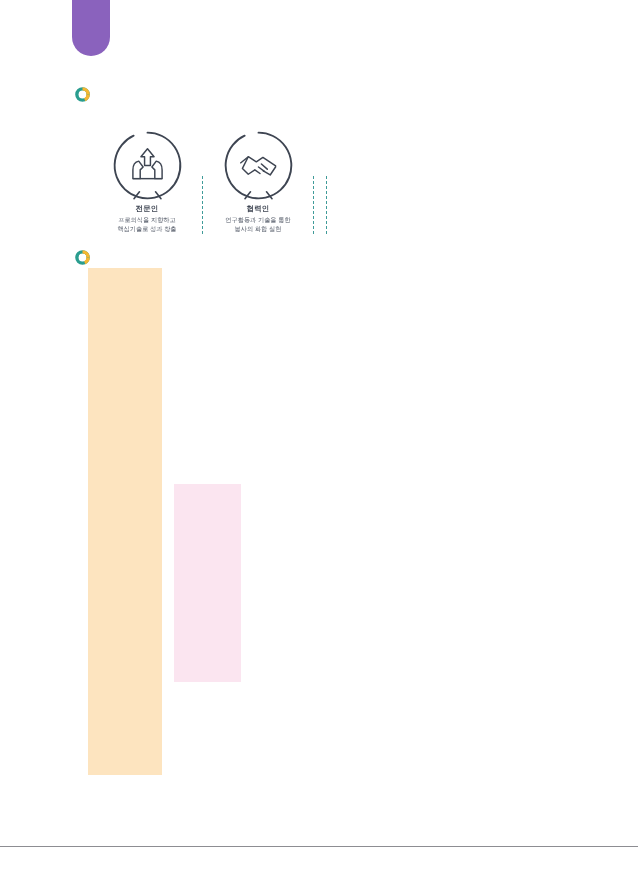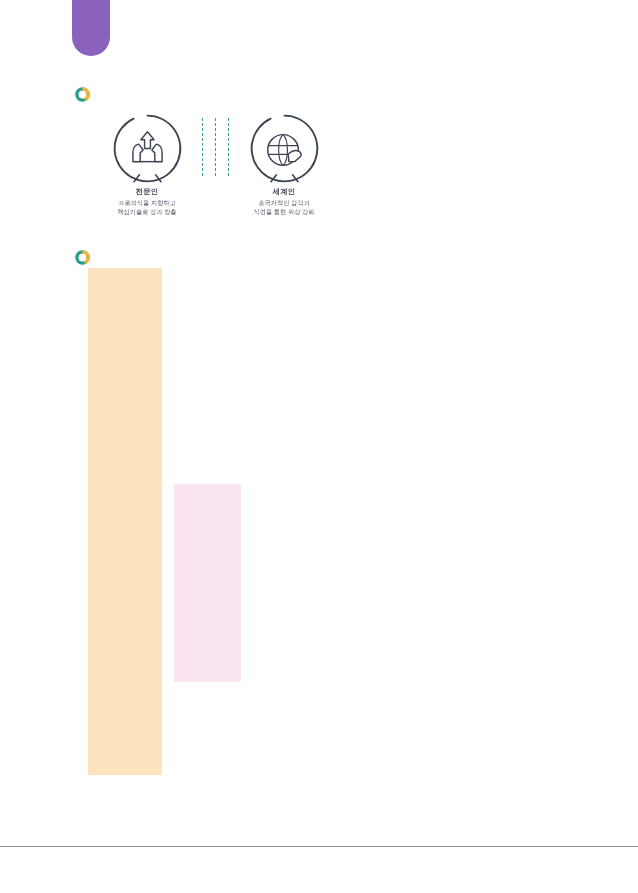--- a/index.html
+++ b/index.html
@@ -36,21 +36,21 @@
   .ring-bullet svg { display: block; }
 
   
   .competency-row {
     position: absolute;
     left: 98px;
     top: 112px;
     width: 440px;
     height: 122px;
     display: flex;
-    align-items: flex-start;
+    align-items: flex-end;
   }
   .competency-item {
     width: 98px;
     display: flex;
     flex-direction: column;
     align-items: center;
   }
   .circle-wrap {
     width: 73px;
     height: 73px;
@@ -170,40 +170,41 @@
         <path d="M30 68 L70 68" stroke="#3e4552" stroke-width="2" fill="none"></path>
       </svg>
     </div>
     <div class="comp-title">전문인</div>
     <div class="comp-desc">프로의식을 지향하고
 핵심기술로 성과 창출</div>
   </div>
 
   <div class="dash-divider"></div>
 
-
-  <div class="dash-divider"></div>
-
-
-  <div class="dash-divider"></div>
-
   <div class="competency-item">
     <div class="circle-wrap">
       <svg viewBox="0 0 100 100" width="73" height="73">
         <path d="M50 5 A45 45 0 1 1 31 9.2" fill="none" stroke="#3e4552" stroke-width="2.6" stroke-linecap="round"></path>
         <path d="M31.5 95.5 L39 86 M68.5 95.5 L61 86" stroke="#3e4552" stroke-width="2.2" stroke-linecap="round" fill="none"></path>
-        <circle cx="48" cy="52" r="21" fill="none" stroke="#3e4552" stroke-width="2"></circle>
-        <path d="M48 31 C40 38 40 66 48 73 M48 31 C56 38 56 66 48 73 M28 46 L68 46 M28 58 L68 58" fill="none" stroke="#3e4552" stroke-width="1.6"></path>
-        <path d="M55 58 C59 54 64 52 68 53 C72 54 74 58 72 61 L64 68 L56 68 Z" fill="#ffffff" stroke="#3e4552" stroke-width="2" stroke-linejoin="round"></path>
+        <path d="M25 47 L36 38 L47 45 L56 39 L74 51" fill="none" stroke="#3e4552" stroke-width="2" stroke-linejoin="round"></path>
+        <path d="M36 38 L28 54 L36 62 L45 56" fill="none" stroke="#3e4552" stroke-width="2" stroke-linejoin="round"></path>
+        <path d="M74 51 L66 63 L56 57" fill="none" stroke="#3e4552" stroke-width="2" stroke-linejoin="round"></path>
+        <path d="M45 56 L52 61 M50 52 L58 58 M54 48 L62 55" fill="none" stroke="#3e4552" stroke-width="2" stroke-linecap="round"></path>
       </svg>
     </div>
-    <div class="comp-title">세계인</div>
-    <div class="comp-desc">초국가적인 감각과
-식견을 통한 위상 강화</div>
+    <div class="comp-title">협력인</div>
+    <div class="comp-desc">연구활동과 기술을 통한
+봉사의 화합 실현</div>
   </div>
+
+  <div class="dash-divider"></div>
+
+
+  <div class="dash-divider"></div>
+
 
 </div>
 
 <span class="ring-bullet" style="left:74px; top:249px;">
   <svg viewBox="0 0 20 20" width="17" height="17" aria-hidden="true">
     <circle cx="10" cy="10" r="6.6" fill="none" stroke="#2a9d8f" stroke-width="4"></circle>
     <path d="M10 3.4 A6.6 6.6 0 0 1 16.6 10" fill="none" stroke="#f5b731" stroke-width="4"></path>
     <path d="M16.6 10 A6.6 6.6 0 0 1 12.6 16.1" fill="none" stroke="#f5b731" stroke-width="4"></path>
     <circle cx="10" cy="10" r="4.2" fill="#ffffff"></circle>
   </svg>

